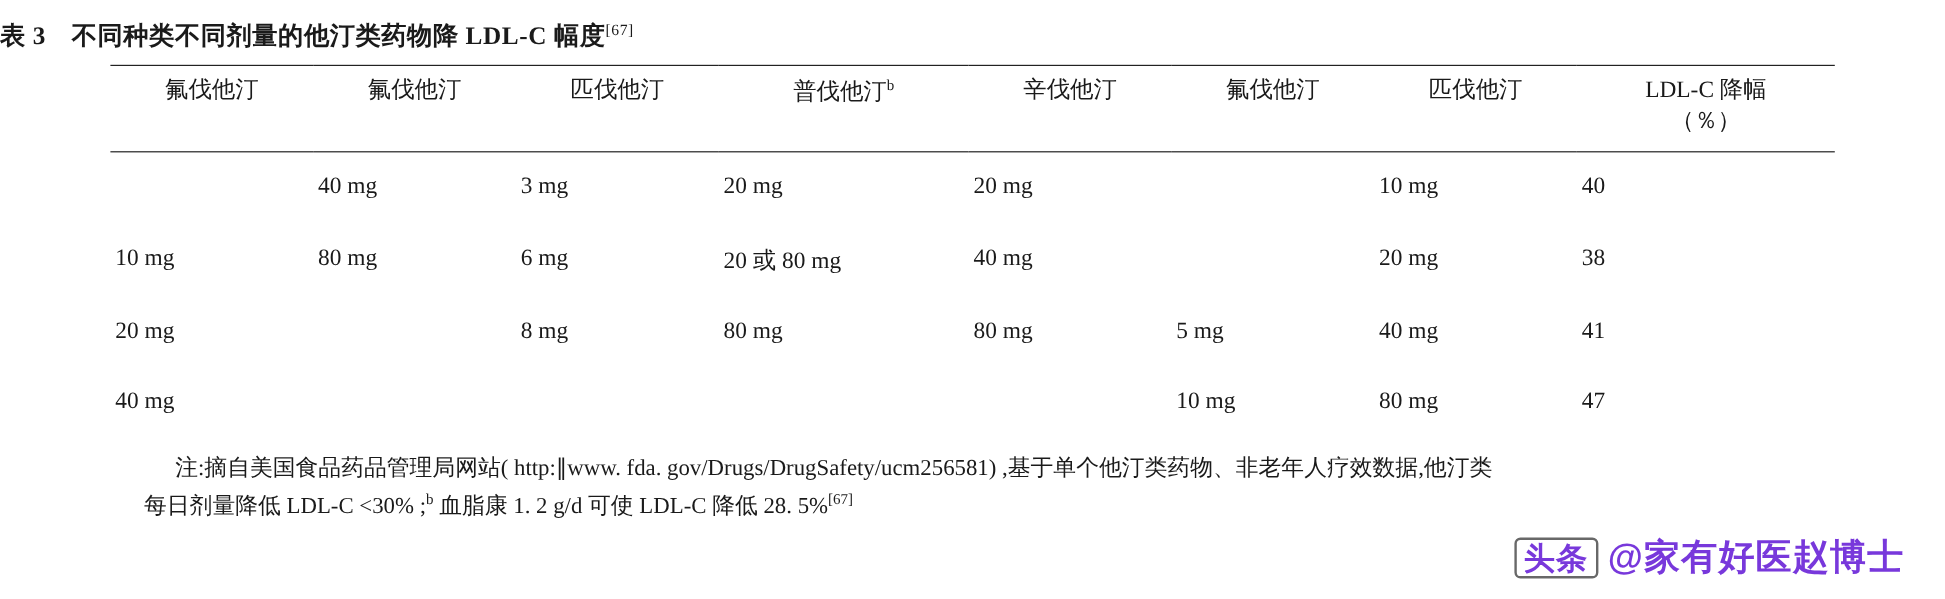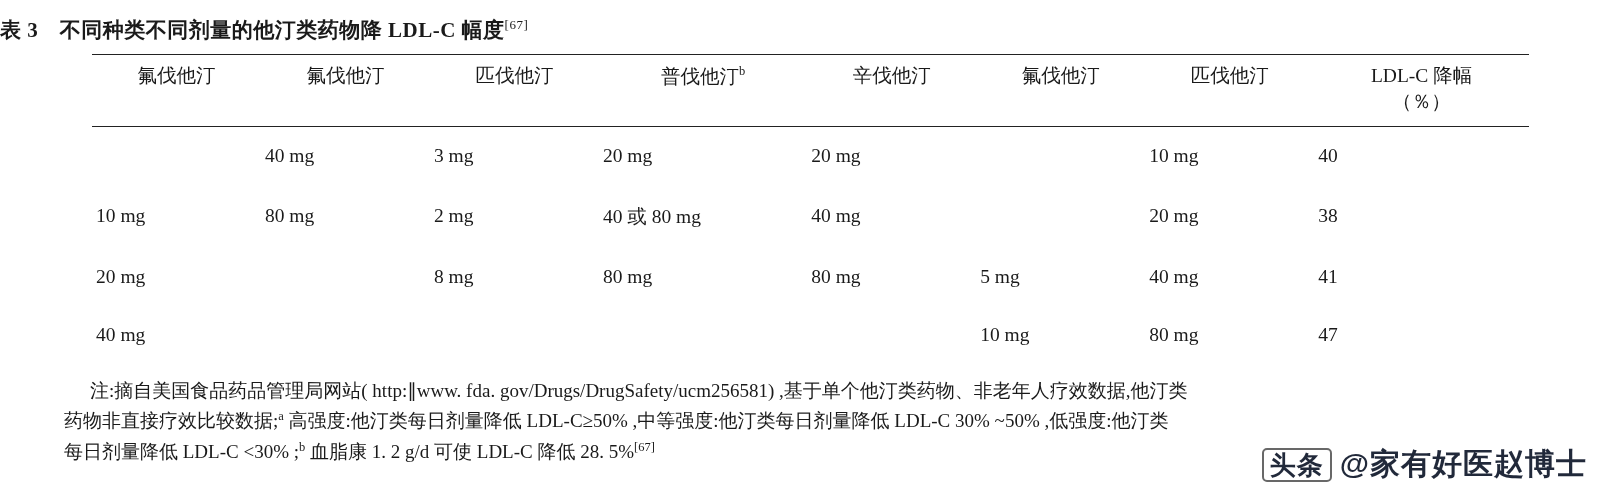--- a/index.html
+++ b/index.html
@@ -68,39 +68,39 @@
   }
   td.colfirst {
     text-align: left;
     padding-left: 22px;
   }
   sup {
     font-size: 12.5px;
     vertical-align: super;
   }
   .note {
-    margin: 0 64px;
+    margin: 0 120px;
     font-size: 19px;
     line-height: 1.62;
     padding-top: 12px;
     text-align: justify;
     font-family: Liberation Serif, serif;
   }
   .note .indent {
     display: inline-block;
     width: 26px;
   }
   .watermark {
     position: absolute;
     right: 34px;
     bottom: 14px;
     font-family: "Liberation Sans", sans-serif;
     font-size: 30px;
     font-weight: bold;
-    color: #0f172a;
+    color: #6d28d9;
     letter-spacing: 1px;
     opacity: 0.92;
   }
   .wm-logo {
     display: inline-block;
     border: 2px solid #5c5c5c;
     border-radius: 5px;
     padding: 0 6px;
     margin-right: 8px;
     font-size: 26px;
@@ -138,22 +138,22 @@
           <td>3 mg</td>
           <td>20 mg</td>
           <td>20 mg</td>
           <td></td>
           <td>10 mg</td>
           <td>40</td>
         </tr>
         <tr>
           <td class="colfirst">10 mg</td>
           <td>80 mg</td>
-          <td>2 mg</td>
-          <td>40 或 80 mg</td>
+          <td>6 mg</td>
+          <td>20 或 80 mg</td>
           <td>40 mg</td>
           <td></td>
           <td>20 mg</td>
           <td>38</td>
         </tr>
         <tr>
           <td class="colfirst">20 mg</td>
           <td></td>
           <td>8 mg</td>
           <td>80 mg</td>
@@ -171,21 +171,20 @@
           <td>10 mg</td>
           <td>80 mg</td>
           <td>47</td>
         </tr>
       </tbody>
     </table>
   </div>
 
   <div class="note">
     <div><span class="indent"></span><span>注:摘自美国食品药品管理局网站( http:∥www. fda. gov/Drugs/DrugSafety/ucm256581) ,基于单个他汀类药物、非老年人疗效数据,他汀类</span></div>
-    <div><span>药物非直接疗效比较数据;</span><sup>a</sup><span> 高强度:他汀类每日剂量降低 LDL-C≥50% ,中等强度:他汀类每日剂量降低 LDL-C 30% ~50% ,低强度:他汀类</span></div>
     <div><span>每日剂量降低 LDL-C &lt;30% ;</span><sup>b</sup><span> 血脂康 1. 2 g/d 可使 LDL-C 降低 28. 5%</span><sup>[67]</sup></div>
   </div>
 
   <div class="watermark">
     <span class="wm-logo">头条</span><span>@家有好医赵博士</span>
   </div>
 
 </div>
 
 </body></html>

